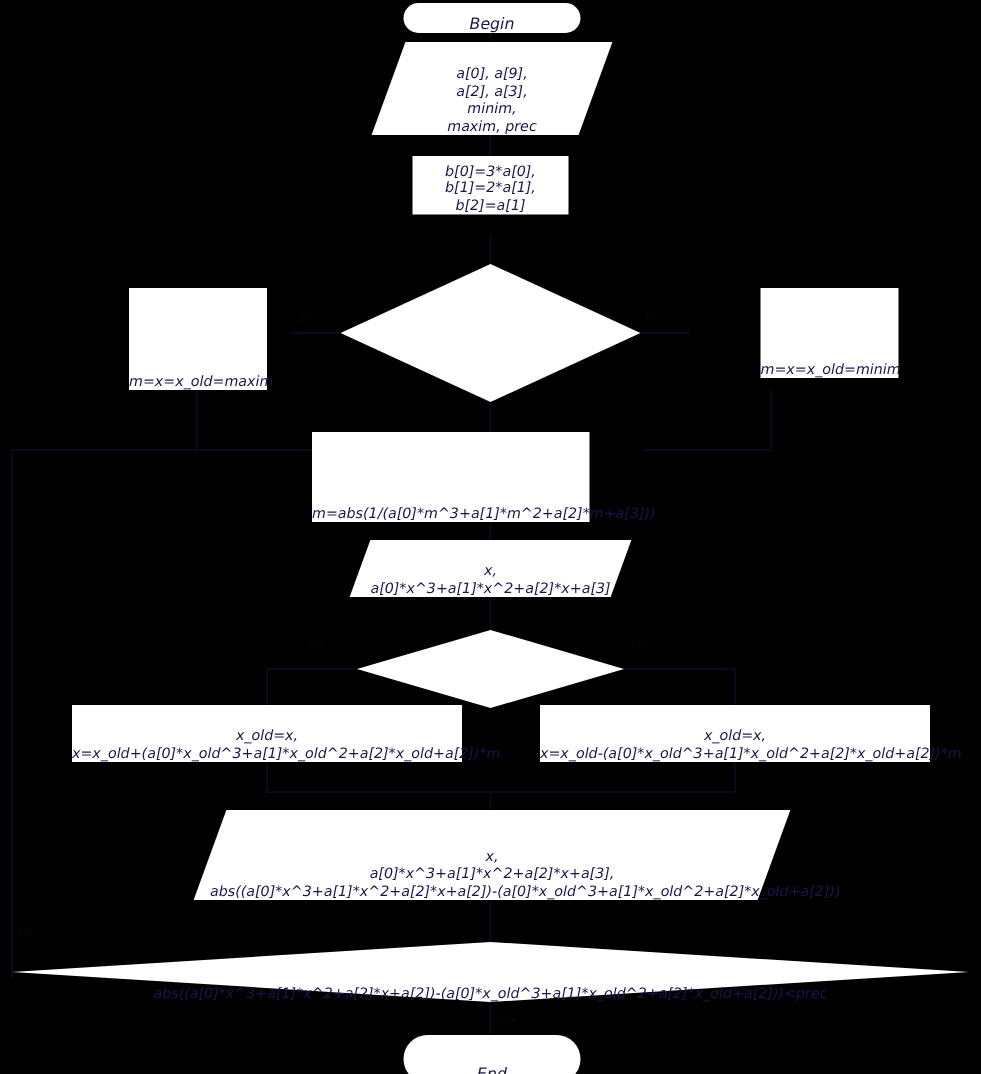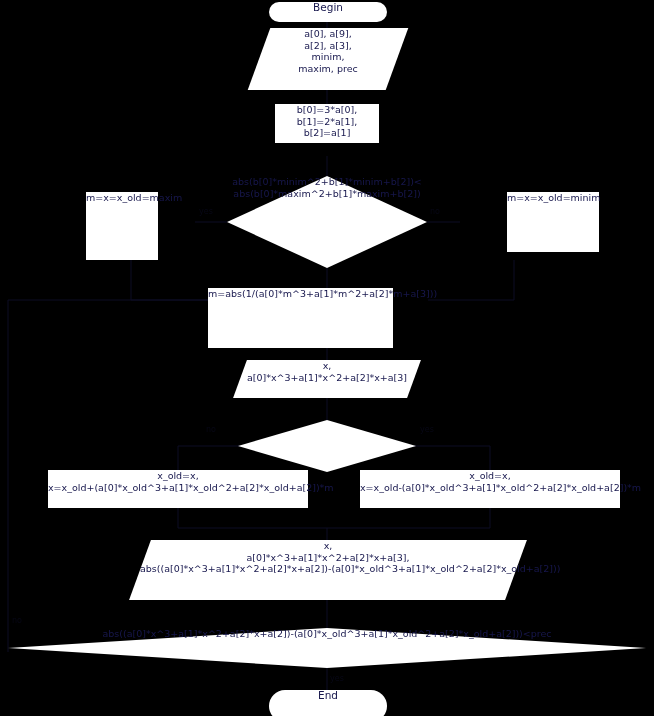--- a/index.html
+++ b/index.html
@@ -12,27 +12,28 @@
     color:#1a1a4a;
   }
   .canvas{position:absolute;left:0;top:0;width:654px;height:716px;}
   svg.wires{position:absolute;left:0;top:0;width:654px;height:716px;pointer-events:none;}
 
   .node{
     position:absolute;
     background:#ffffff;
     color:#17174d;
     display:flex;
-    align-items:flex-start;
+    align-items:flex-end;
     justify-content:center;
     text-align:center;
     font-size:9.5px;
     line-height:11.5px;
     white-space:nowrap;
     box-sizing:border-box;
+    font-style:italic;
   }
   .node .txt{display:block;width:100%;}
 
   
   .terminal{border-radius:999px;font-size:10.5px;}
 
   
   .io{
     background:transparent;
   }
@@ -110,30 +111,26 @@
   <div class="node" style="left:275px;top:104px;width:104px;height:39px;">
     <span class="txt">
       <span>b[0]=3*a[0],</span><br>
       <span>b[1]=2*a[1],</span><br>
       <span>b[2]=a[1]</span>
     </span>
   </div>
 
   <div class="node decision" style="left:227px;top:176px;width:200px;height:92px;">
     <div class="shape"></div>
-    <span class="txt">
-      <span>abs(b[0]*minim^2+b[1]*minim+b[2])&lt;</span><br>
-      <span>abs(b[0]*maxim^2+b[1]*maxim+b[2])</span>
-    </span>
   </div>
 
   <div class="elabel dim" style="left:199px;top:207px;">yes</div>
   <div class="elabel dim" style="left:430px;top:207px;">no</div>
 
-  <div class="node" style="left:86px;top:192px;width:72px;height:68px;">
+  <div class="node" style="left:86px;top:192px;width:92px;height:68px;">
     <span class="txt">m=x=x_old=maxim</span>
   </div>
 
   <div class="node" style="left:460px;top:192px;width:92px;height:60px;margin-left:47px;">
     <span class="txt">m=x=x_old=minim</span>
   </div>
 
   <div class="node" style="left:208px;top:288px;width:185px;height:60px;">
     <span class="txt">m=abs(1/(a[0]*m^3+a[1]*m^2+a[2]*m+a[3]))</span>
   </div>

